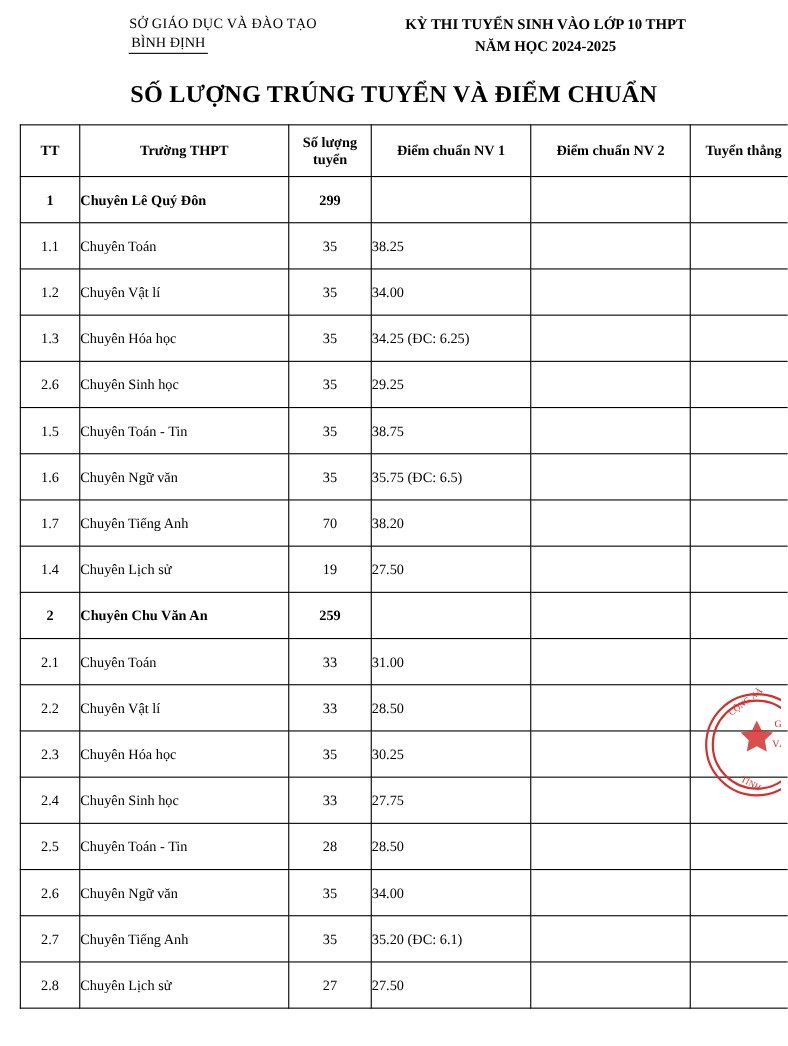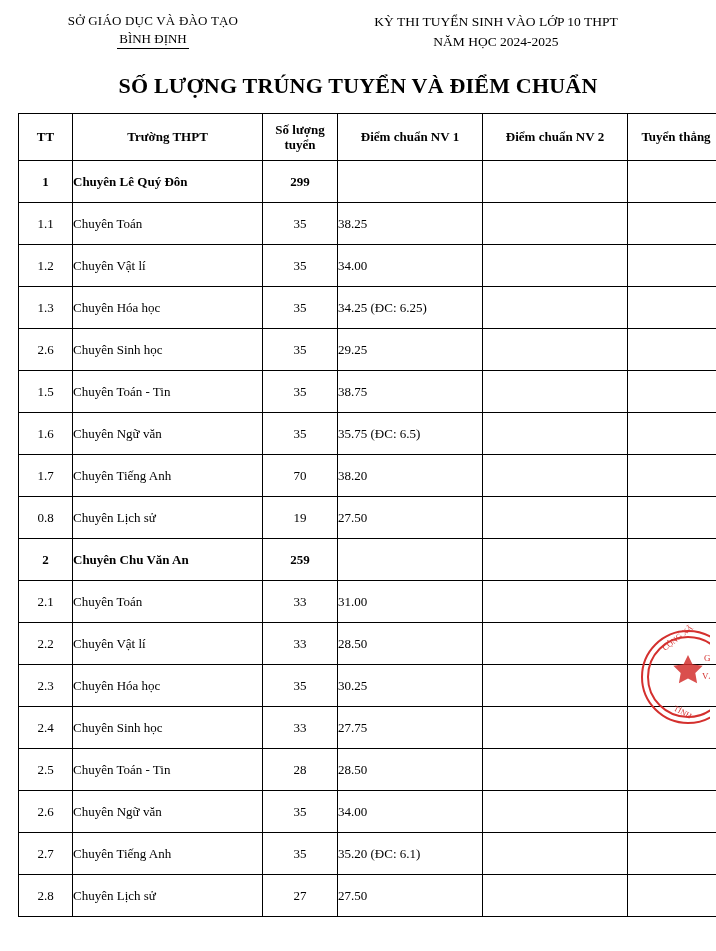--- a/index.html
+++ b/index.html
@@ -30,32 +30,33 @@
     margin-top: 2px;
   }
   .header-left {
     width: 270px;
     text-align: center;
     font-size: 13px;
     line-height: 1.35;
   }
   .header-left .line1 {
     letter-spacing: 0.2px;
+    text-align: right;
   }
   .header-left .line2 {
     display: inline-block;
     border-bottom: 1px solid #000;
     padding: 0 2px 1px 2px;
     font-weight: normal;
   }
   .header-right {
     flex: 1;
     text-align: center;
     font-size: 13.5px;
-    font-weight: normal;
+    font-weight: bold;
     line-height: 1.45;
     padding-left: 6px;
   }
   .doc-title {
     text-align: center;
     font-size: 22px;
     font-weight: bold;
     margin-top: 22px;
     margin-bottom: 14px;
     letter-spacing: 0.2px;
@@ -214,21 +215,21 @@
         </tr>
         <tr>
           <td class="c-tt">1.7</td>
           <td class="c-school">Chuyên Tiếng Anh</td>
           <td class="c-quota">70</td>
           <td class="c-nv1">38.20</td>
           <td class="c-nv2"></td>
           <td class="c-direct"></td>
         </tr>
         <tr>
-          <td class="c-tt">0.8</td>
+          <td class="c-tt">1.4</td>
           <td class="c-school">Chuyên Lịch sử</td>
           <td class="c-quota">19</td>
           <td class="c-nv1">27.50</td>
           <td class="c-nv2"></td>
           <td class="c-direct"></td>
         </tr>
         <tr class="group">
           <td class="c-tt">2</td>
           <td class="c-school">Chuyên Chu Văn An</td>
           <td class="c-quota">259</td>

